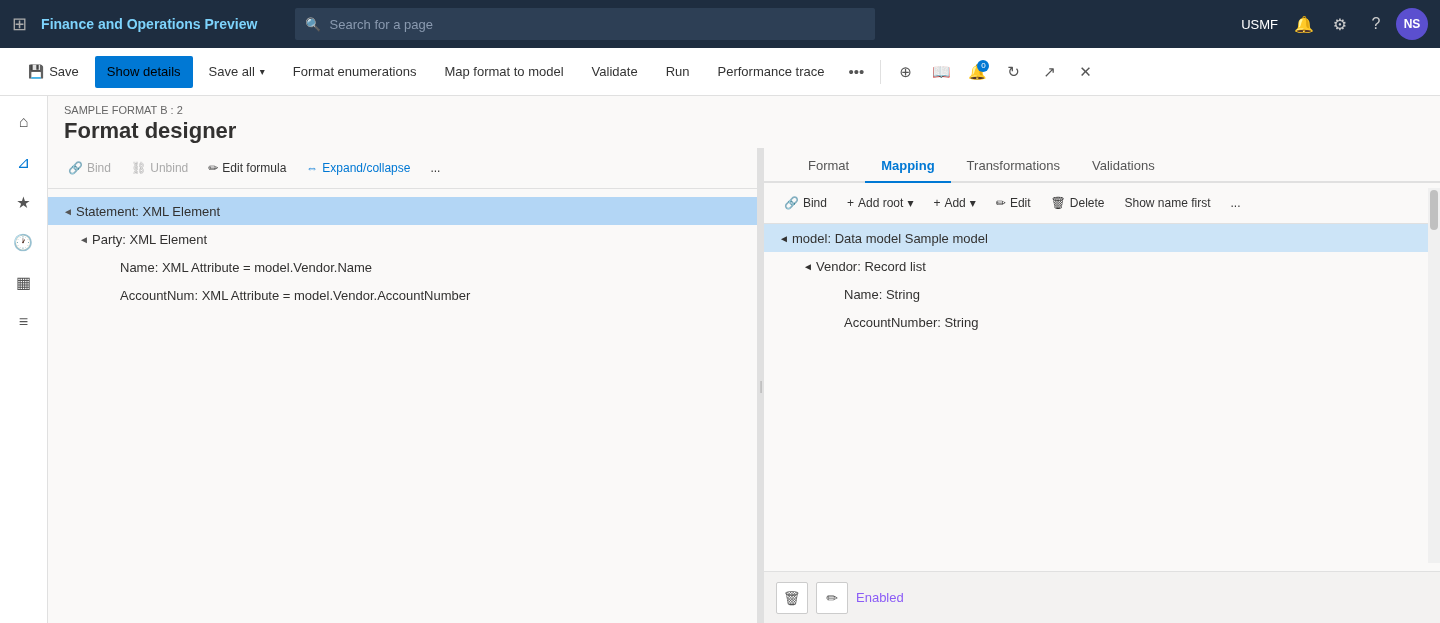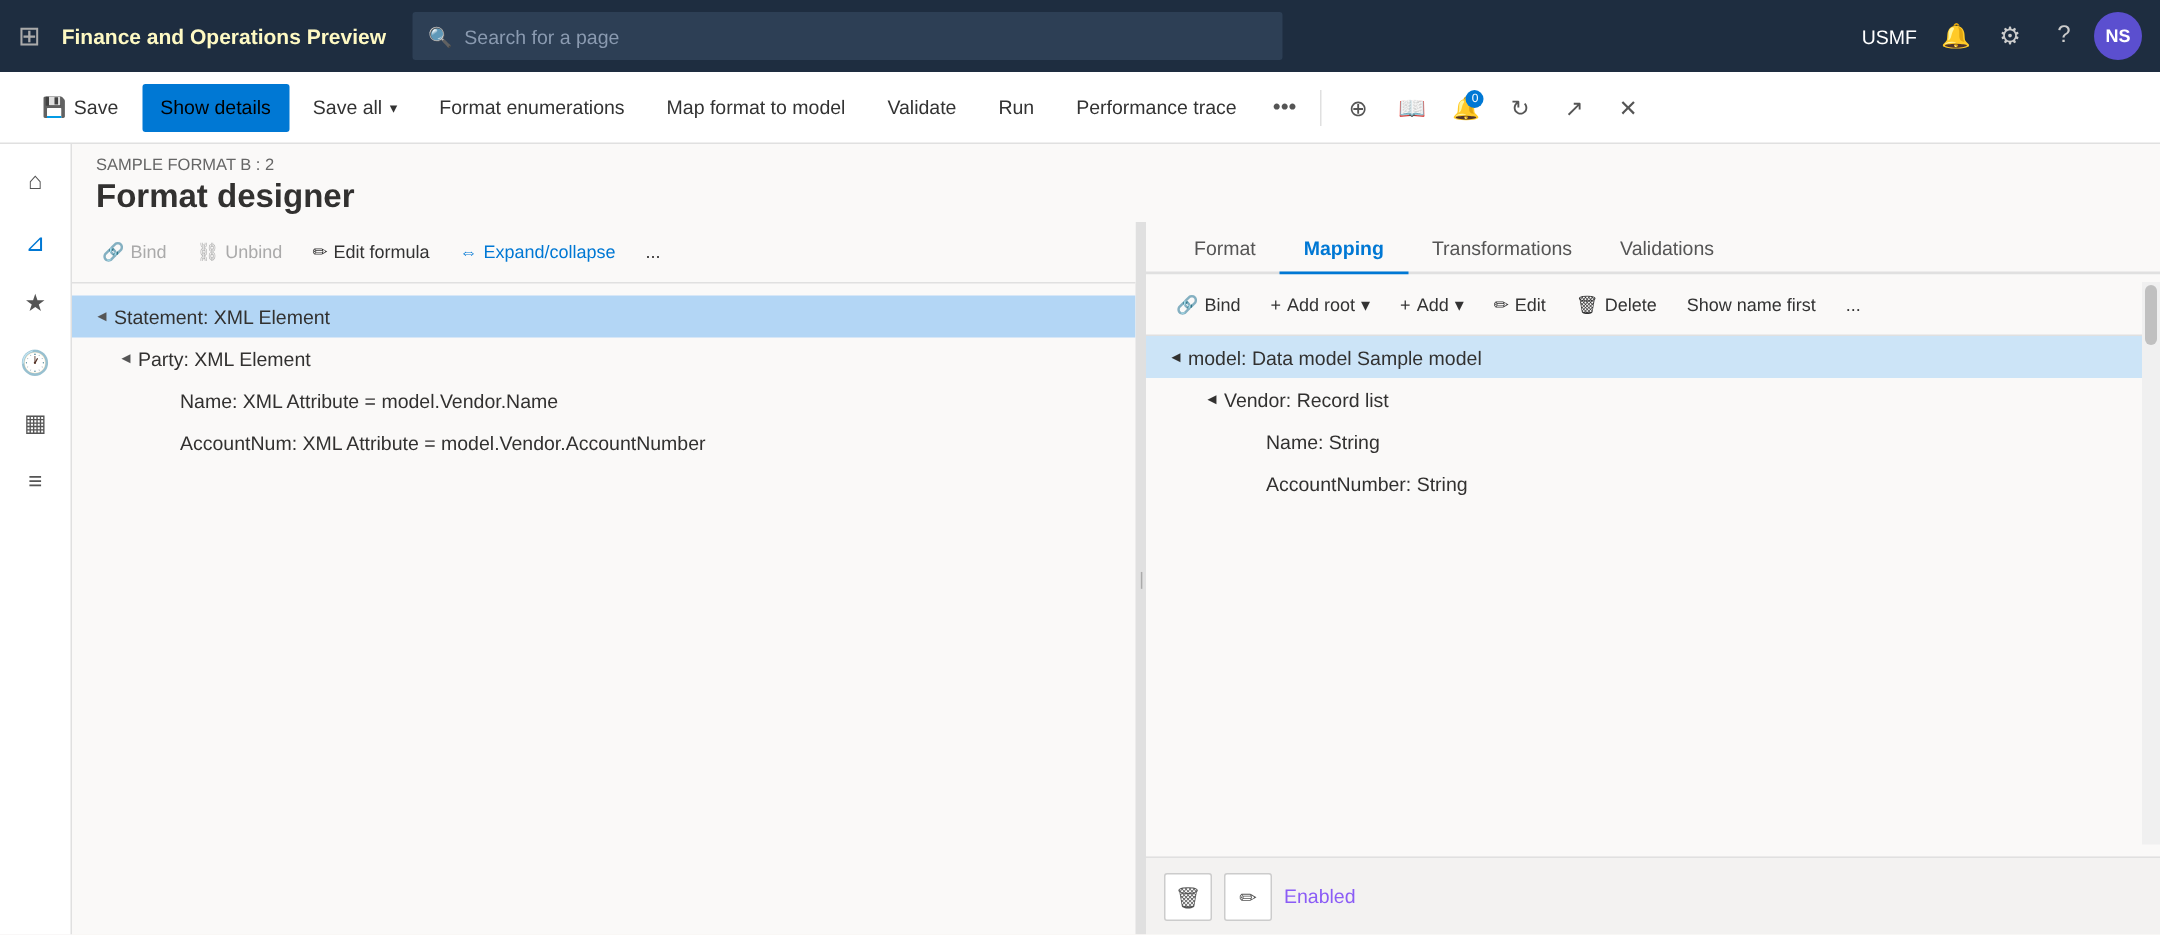--- a/index.html
+++ b/index.html
@@ -9,21 +9,21 @@
     .top-nav {
       background: #1e2d40;
       height: 48px;
       display: flex;
       align-items: center;
       padding: 0 12px;
       gap: 10px;
       color: white;
     }
     .top-nav .app-grid-icon { color: #aaa; font-size: 18px; cursor: pointer; margin-right: 4px; }
-    .top-nav .app-title { color: #fef9c3; font-size: 14px; font-weight: 600; white-space: nowrap; margin-right: 8px; }
+    .top-nav .app-title { color: #7dd3fc; font-size: 14px; font-weight: 600; white-space: nowrap; margin-right: 28px; }
     .top-nav .search-bar {
       flex: 1;
       max-width: 580px;
       background: #2d3f55;
       border: none;
       border-radius: 2px;
       height: 32px;
       display: flex;
       align-items: center;
       padding: 0 10px;
@@ -218,21 +218,21 @@
       display: flex;
       flex-direction: column;
       background: #faf9f8;
       position: relative;
     }
 
     
     .tabs-bar {
       display: flex;
       align-items: flex-end;
-      padding: 0 16px;
+      padding: 0 28px;
       border-bottom: 2px solid #e0e0e0;
       background: #faf9f8;
       gap: 0;
     }
     .tab {
       padding: 10px 16px 8px 16px;
       font-size: 13px;
       color: #555;
       cursor: pointer;
       border-bottom: 2px solid transparent;

